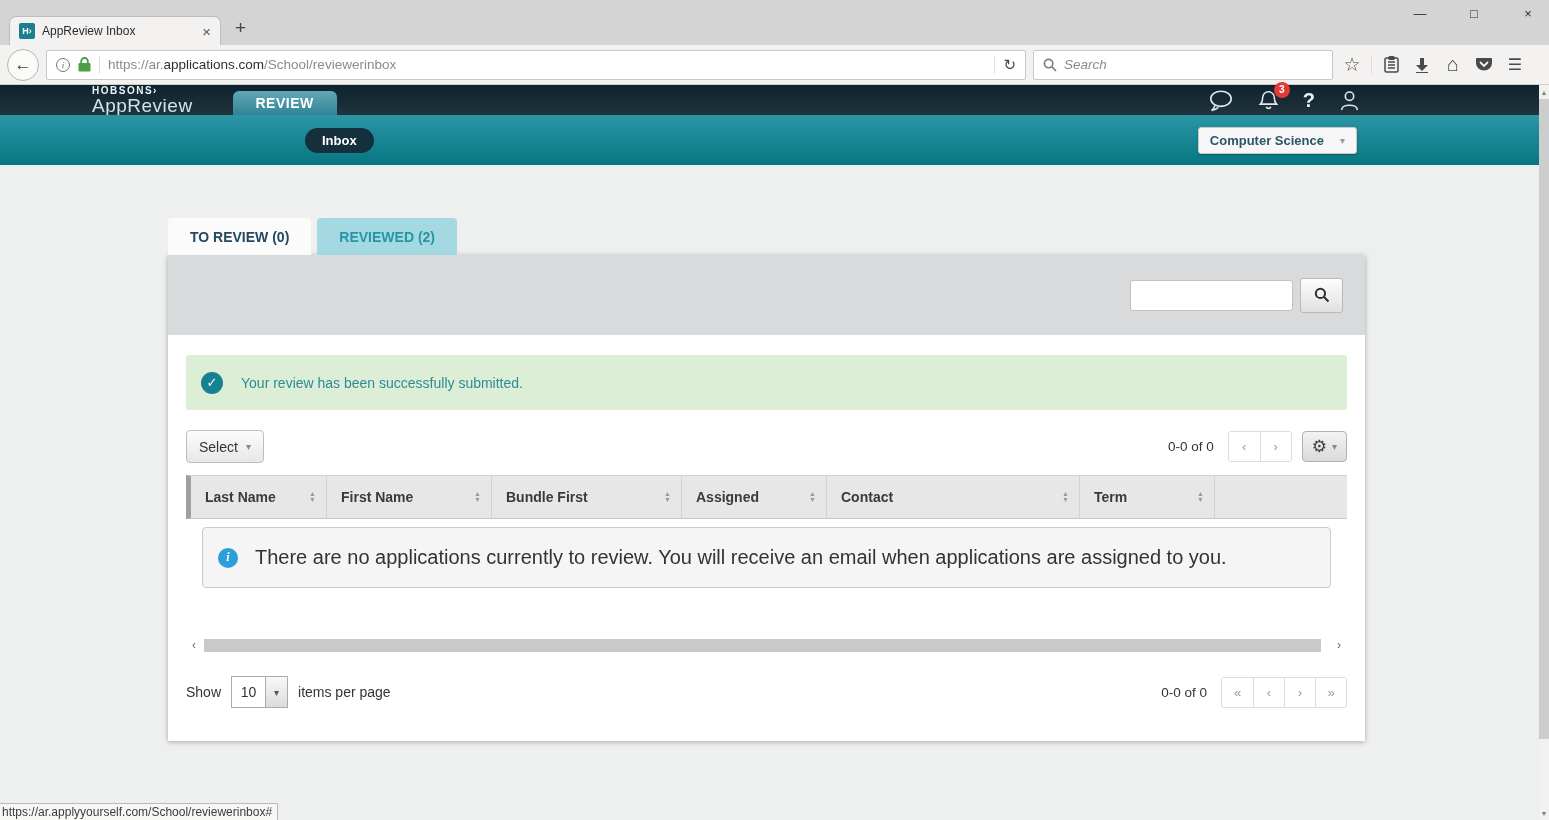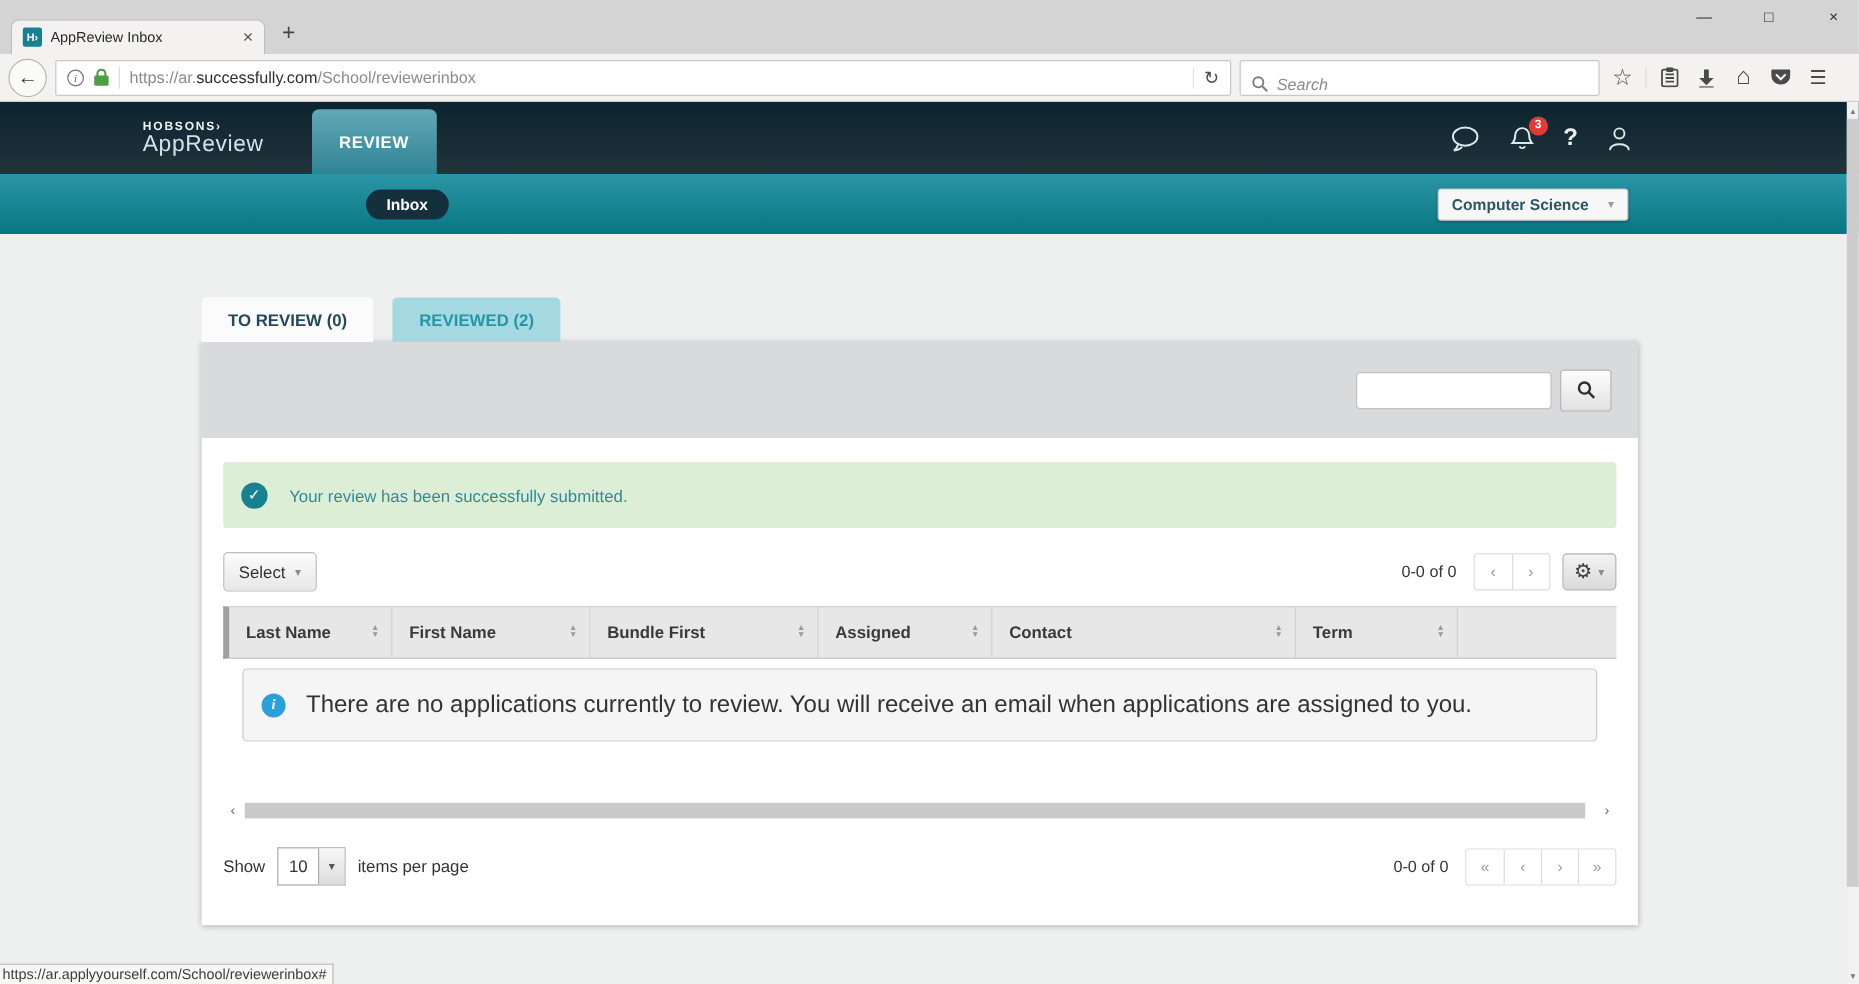--- a/index.html
+++ b/index.html
@@ -34,30 +34,30 @@
   .urlbar { flex:1; max-width:980px; height:30px; background:#fff; border:1px solid #c8c8c8; border-radius:2px;
     display:flex; align-items:center; padding:0 9px; gap:8px; }
   .info-circle { width:14px; height:14px; border:1px solid #777; border-radius:50%; color:#666;
     font-size:9px; font-style:italic; font-family:"Liberation Serif",serif;
     display:flex; align-items:center; justify-content:center; flex:none; }
   .vsep { width:1px; height:18px; background:#ddd; flex:none; }
   .url-text { font-size:13.5px; color:#8b8b8b; white-space:nowrap; }
   .url-domain { color:#2e2e2e; }
   .reload-btn { margin-left:auto; color:#4a4a4a; font-size:15px; padding-left:8px; border-left:1px solid #e2e2e2; }
   .searchbox { width:300px; height:30px; background:#fff; border:1px solid #c8c8c8; border-radius:2px;
-    display:flex; align-items:flex-start; padding:12px 9px; gap:7px; flex:none; }
+    display:flex; align-items:center; padding:12px 9px; gap:7px; flex:none; }
   .searchbox input { border:none; outline:none; width:100%; font-size:13.5px; font-style:italic;
     color:#555; font-family:"Liberation Sans",sans-serif; background:transparent; }
   .searchbox input::placeholder { color:#8a8a8a; font-style:italic; }
   .tb-icon { color:#4a4a4a; font-size:17px; width:24px; text-align:center; flex:none; display:flex;
     align-items:center; justify-content:center; height:30px; }
 
   
-  .app-header { height:60px; background:linear-gradient(180deg,#0c2430,#22333b);
-    display:flex; align-items:stretch; padding-left:119px; position:relative; }
+  .app-header { height:30px; background:linear-gradient(180deg,#0c2430,#22333b);
+    display:flex; align-items:stretch; padding-left:92px; position:relative; }
   .brand { display:flex; flex-direction:column; justify-content:center; }
   .brand-top { font-size:10px; font-weight:bold; letter-spacing:1.5px; color:#eef4f5; line-height:11px; }
   .brand-bottom { font-size:19px; color:#cfe4e9; letter-spacing:.5px; line-height:20px; }
   .review-tab { margin-left:40px; margin-top:6px; width:104px;
     background:linear-gradient(180deg,#63a8b6,#2f8496); border-radius:6px 6px 0 0;
     display:flex; align-items:center; justify-content:center;
     color:#fff; font-weight:bold; font-size:14px; letter-spacing:.5px; }
   .header-icons { position:absolute; right:188px; top:0; height:100%; display:flex; align-items:center; gap:23px; }
   .hicon { position:relative; display:flex; align-items:center; justify-content:center; }
   .badge { position:absolute; top:-7px; right:-10px; min-width:16px; height:16px; padding:0 3px;
@@ -71,21 +71,21 @@
   .inbox-pill { margin-left:305px; background:#14303d; color:#fff; font-size:13px; font-weight:bold;
     padding:5px 17px; border-radius:14px; }
   .context-btn { position:absolute; right:192px; height:27px; background:#f7f7f7;
     border:1px solid #c9c9c9; border-radius:3px; box-shadow:0 1px 2px rgba(0,0,0,.25);
     display:flex; align-items:center; padding:0 11px; gap:16px; }
   .context-label { font-size:13px; font-weight:bold; color:#2c5666; }
   .context-caret { color:#9a9a9a; font-size:10px; }
 
   
   .page { padding:53px 0 0 168px; }
-  .tabs-row { display:flex; gap:16px; align-items:flex-end; }
+  .tabs-row { display:flex; gap:6px; align-items:flex-end; }
   .tab-item { height:37px; display:flex; align-items:center; padding:0 22px;
     font-size:14px; font-weight:bold; border-radius:4px 4px 0 0; }
   .tab-active { background:#fbfbfb; color:#24485c; }
   .tab-highlight { background:#a5d9e2; color:#2596a7; }
   .tab-dark { background:#15717f; color:#fff; }
 
   .panel { width:1197px; background:#fff; box-shadow:0 1px 5px rgba(0,0,0,.3); }
   .panel-gray { height:80px; background:#d9dadb; display:flex; align-items:center;
     justify-content:flex-end; padding-right:22px; gap:7px; }
   .mini-search { width:163px; height:31px; border:1px solid #c2c2c2; border-radius:3px; background:#fff;
@@ -179,21 +179,21 @@
   <div class="back-btn">←</div>
   <div class="urlbar">
     <span class="info-circle">i</span>
     <span>
       <svg width="13" height="15" viewBox="0 0 13 15">
           <rect x="0.5" y="6" width="12" height="8.5" rx="1.2" fill="#4d9e44"></rect>
           <path d="M3.2 6.5 V4.3 a3.3 3.3 0 0 1 6.6 0 V6.5" stroke="#4d9e44" stroke-width="1.8" fill="none"></path>
         </svg>
     </span>
     <span class="vsep"></span>
-    <span class="url-text"><span>https://ar.</span><span class="url-domain">successfully.com</span><span>/School/reviewerinbox</span></span>
+    <span class="url-text"><span>https://ar.</span><span class="url-domain">applications.com</span><span>/School/reviewerinbox</span></span>
     <span class="reload-btn">↻</span>
   </div>
   <div class="searchbox">
     <span>
       <svg width="14" height="14" viewBox="0 0 14 14" fill="none" stroke="#7c7c7c" stroke-width="1.6">
           <circle cx="5.6" cy="5.6" r="4.2"></circle>
           <line x1="8.9" y1="8.9" x2="13" y2="13"></line>
         </svg>
     </span>
     <input placeholder="Search" style="">

